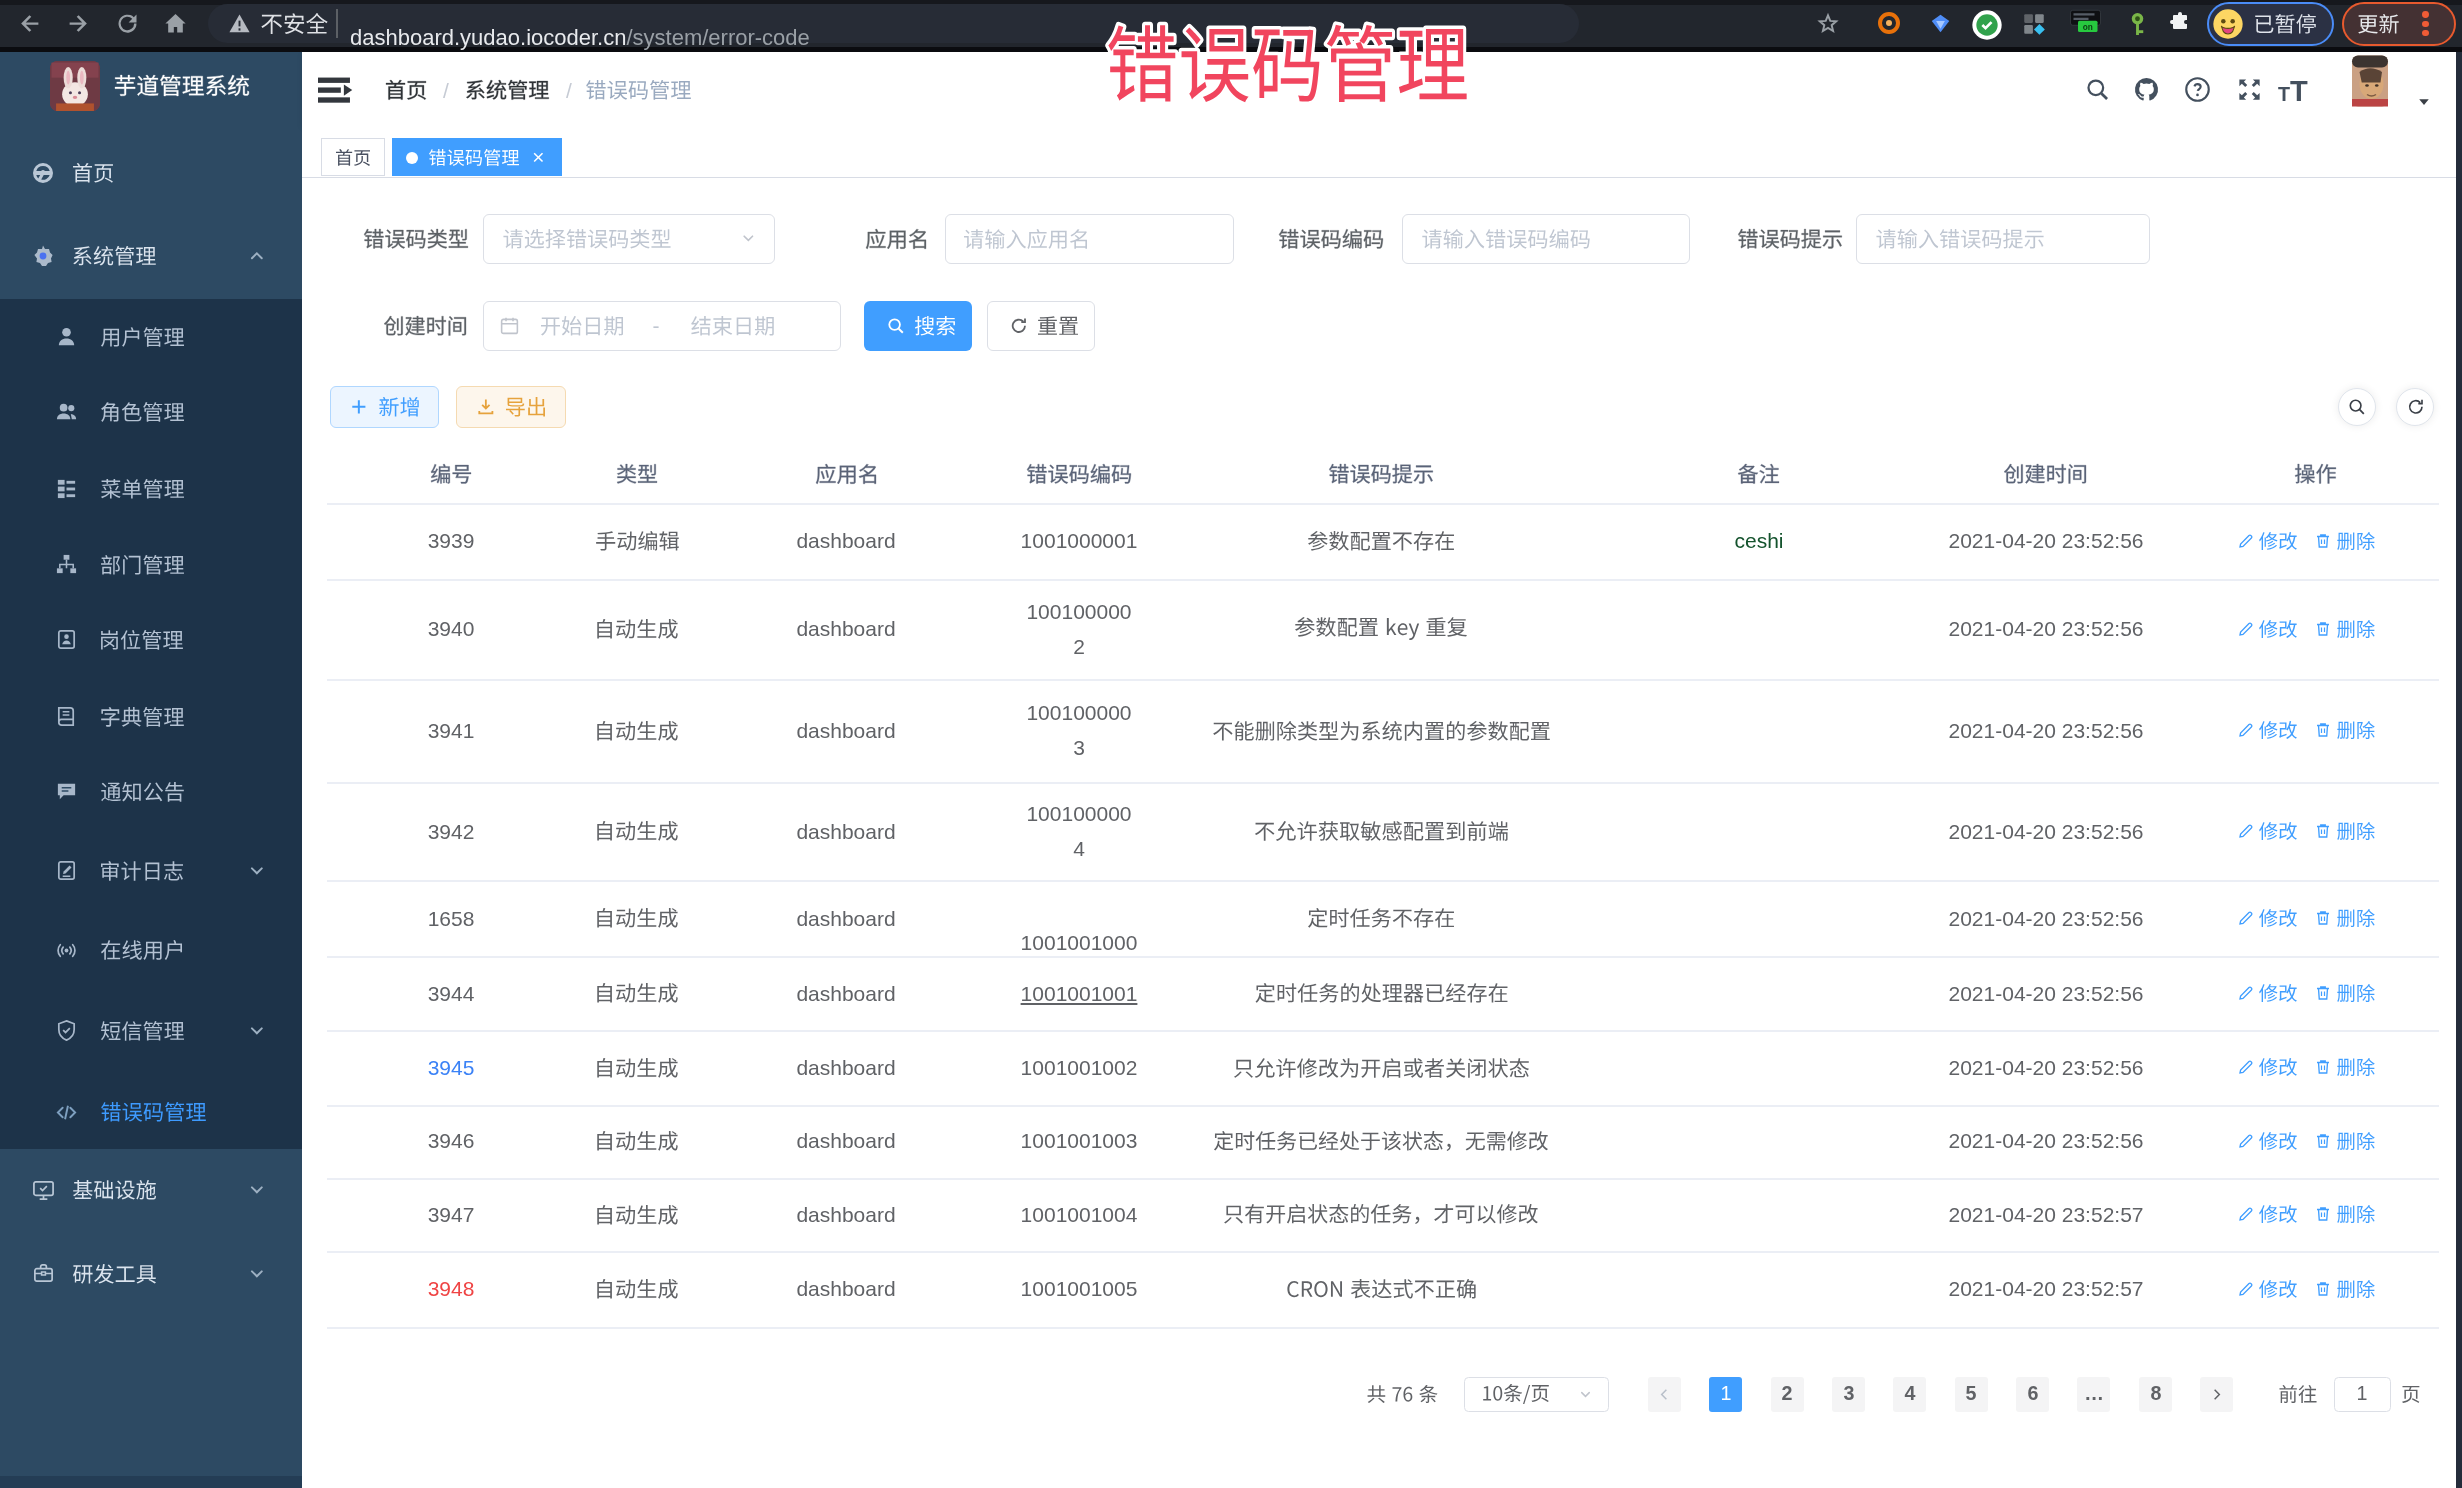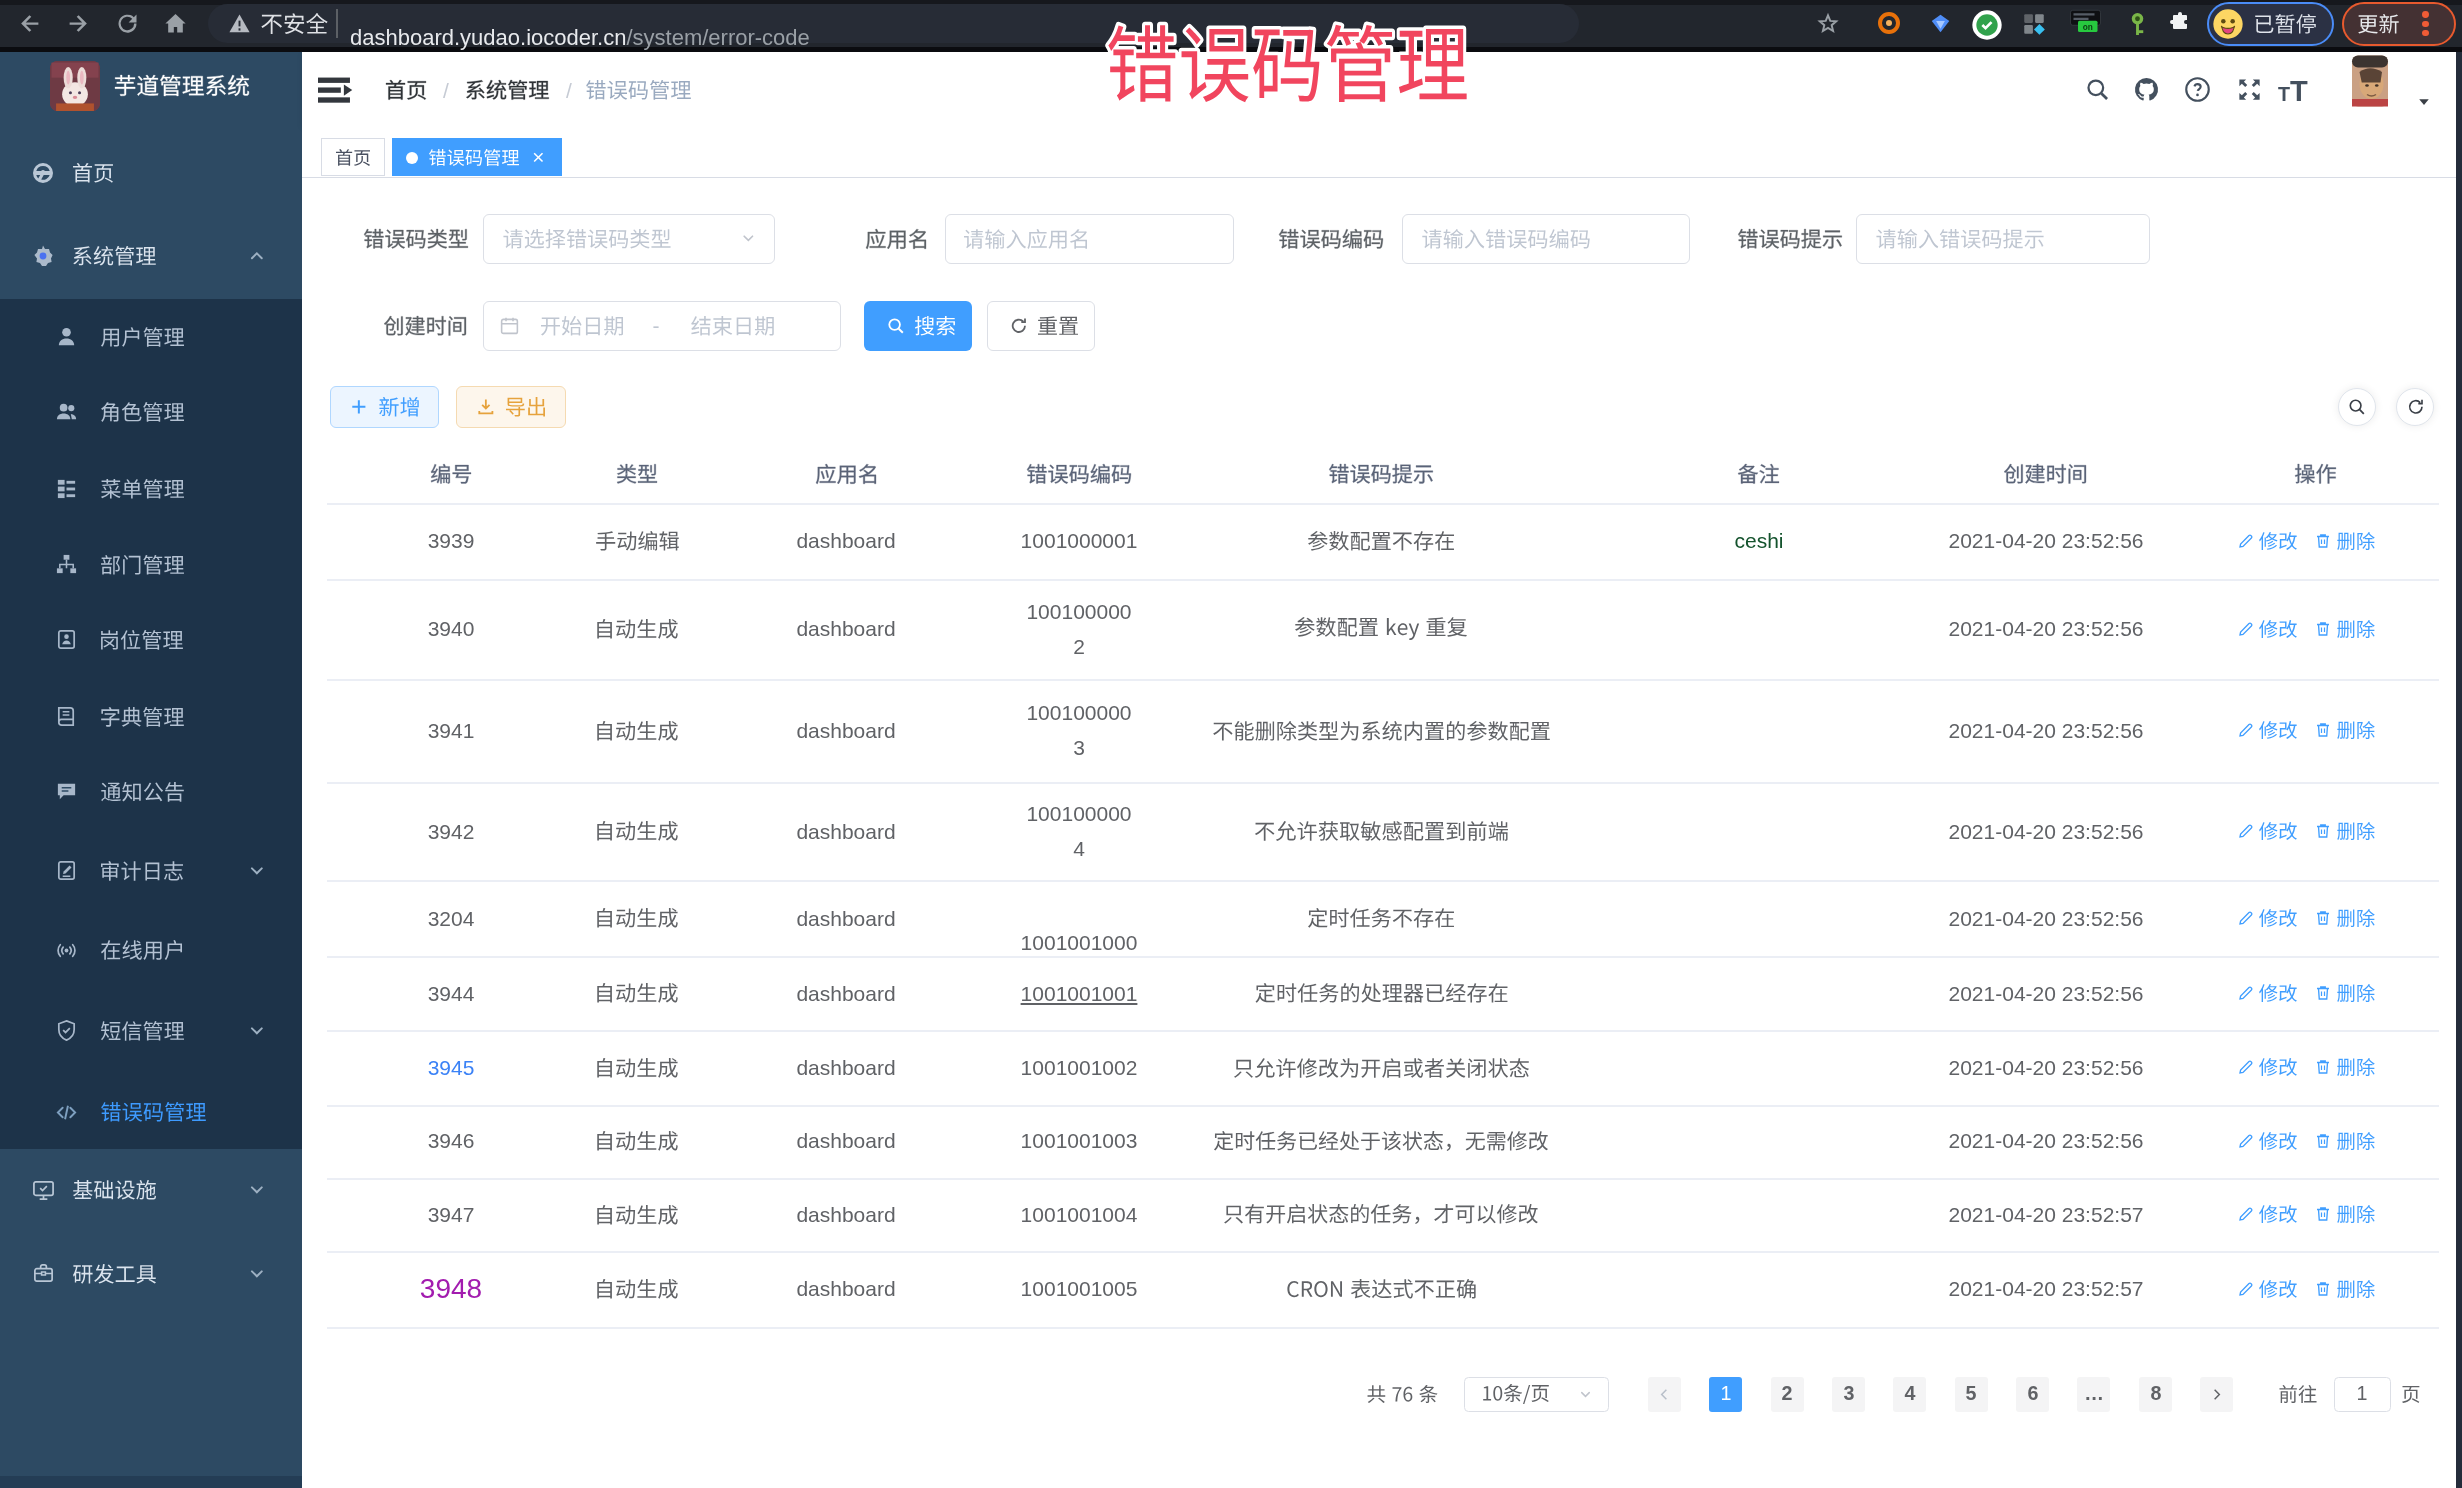--- a/index.html
+++ b/index.html
@@ -863,21 +863,21 @@
     <use href="#g6539" x="1000"></use>
   </svg>
 <svg style="position:absolute;left:2314px;top:822px;color:#409eff;" width="18" height="18" viewBox="0 0 24 24" fill="none">
     <path d="M4 6h16M9 6V4h6v2M6 6l1 14h10l1-14" stroke="currentColor" stroke-width="1.8" fill="none"></path>
     <path d="M10 10v6M14 10v6" stroke="currentColor" stroke-width="1.6"></path>
   </svg>
 <svg style="position:absolute;left:2337px;top:822px;fill:#409eff;color:#409eff;" width="38" height="18" viewBox="39.0 -847.0 1936.0 928.0">
     <use href="#g5220"></use>
     <use href="#g9664" x="1000"></use>
   </svg>
-<div style="position:absolute;font-size:21px;color:#606266;white-space:pre;line-height:21px;left:451px;transform:translateX(-50%);top:908px;">3204</div>
+<div style="position:absolute;font-size:21px;color:#606266;white-space:pre;line-height:21px;left:451px;transform:translateX(-50%);top:908px;">1658</div>
 <svg style="position:absolute;left:597px;top:908px;fill:#606266;color:#606266;" width="81" height="19.7" viewBox="163.0 -842.0 3796.0 929.0">
     <use href="#g81ea"></use>
     <use href="#g52a8" x="1000"></use>
     <use href="#g751f" x="2000"></use>
     <use href="#g6210" x="3000"></use>
   </svg>
 <div style="position:absolute;font-size:21px;color:#606266;white-space:pre;line-height:21px;left:846px;transform:translateX(-50%);top:908px;">dashboard</div>
 <div style="position:absolute;font-size:21px;color:#606266;white-space:pre;line-height:21px;left:1079px;transform:translateX(-50%);top:908px;margin-top:24px;">1001001000</div>
 <svg style="position:absolute;left:1308px;top:908px;fill:#606266;color:#606266;" width="146" height="19.7" viewBox="36.0 -847.0 6903.0 930.0">
     <use href="#g5b9a"></use>
@@ -1062,21 +1062,21 @@
     <use href="#g6539" x="1000"></use>
   </svg>
 <svg style="position:absolute;left:2314px;top:1205px;color:#409eff;" width="18" height="18" viewBox="0 0 24 24" fill="none">
     <path d="M4 6h16M9 6V4h6v2M6 6l1 14h10l1-14" stroke="currentColor" stroke-width="1.8" fill="none"></path>
     <path d="M10 10v6M14 10v6" stroke="currentColor" stroke-width="1.6"></path>
   </svg>
 <svg style="position:absolute;left:2337px;top:1205px;fill:#409eff;color:#409eff;" width="38" height="18" viewBox="39.0 -847.0 1936.0 928.0">
     <use href="#g5220"></use>
     <use href="#g9664" x="1000"></use>
   </svg>
-<div style="position:absolute;font-size:28px;color:#a21caf;white-space:pre;line-height:21px;left:451px;transform:translateX(-50%);top:1278px;">3948</div>
+<div style="position:absolute;font-size:21px;color:#ef4444;white-space:pre;line-height:21px;left:451px;transform:translateX(-50%);top:1278px;">3948</div>
 <svg style="position:absolute;left:597px;top:1279px;fill:#606266;color:#606266;" width="81" height="19.7" viewBox="163.0 -842.0 3796.0 929.0">
     <use href="#g81ea"></use>
     <use href="#g52a8" x="1000"></use>
     <use href="#g751f" x="2000"></use>
     <use href="#g6210" x="3000"></use>
   </svg>
 <div style="position:absolute;font-size:21px;color:#606266;white-space:pre;line-height:21px;left:846px;transform:translateX(-50%);top:1278px;">dashboard</div>
 <div style="position:absolute;font-size:21px;color:#606266;white-space:pre;line-height:21px;left:1079px;transform:translateX(-50%);top:1278px;">1001001005</div>
 <svg style="position:absolute;left:1287px;top:1279px;fill:#606266;color:#606266;" width="189" height="19.6" viewBox="58.0 -843.0 8887.0 925.0">
     <use href="#g0043"></use>

